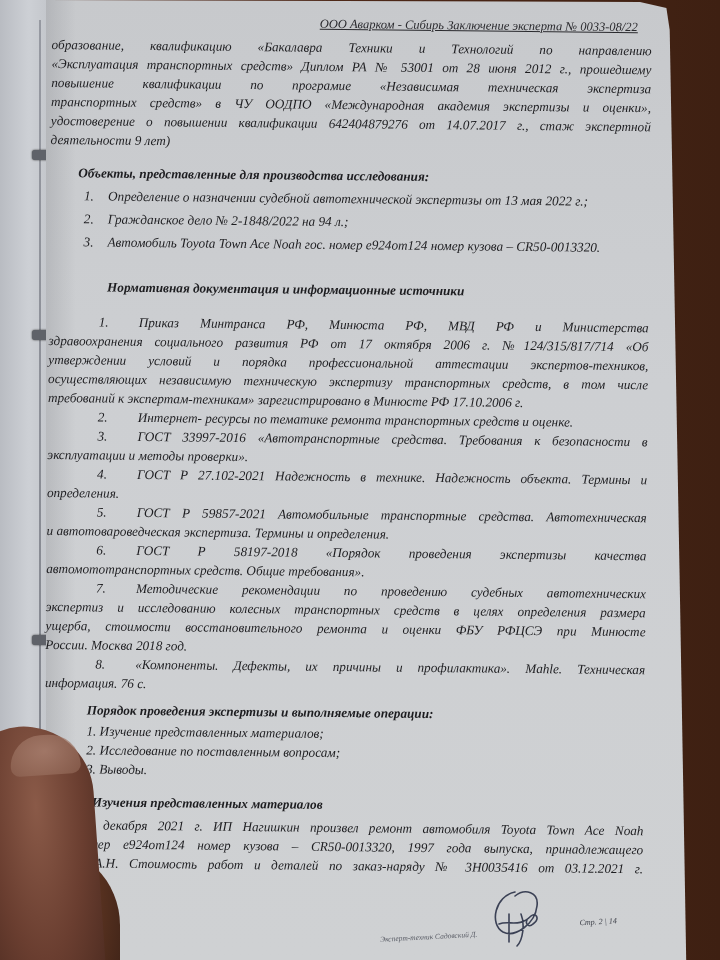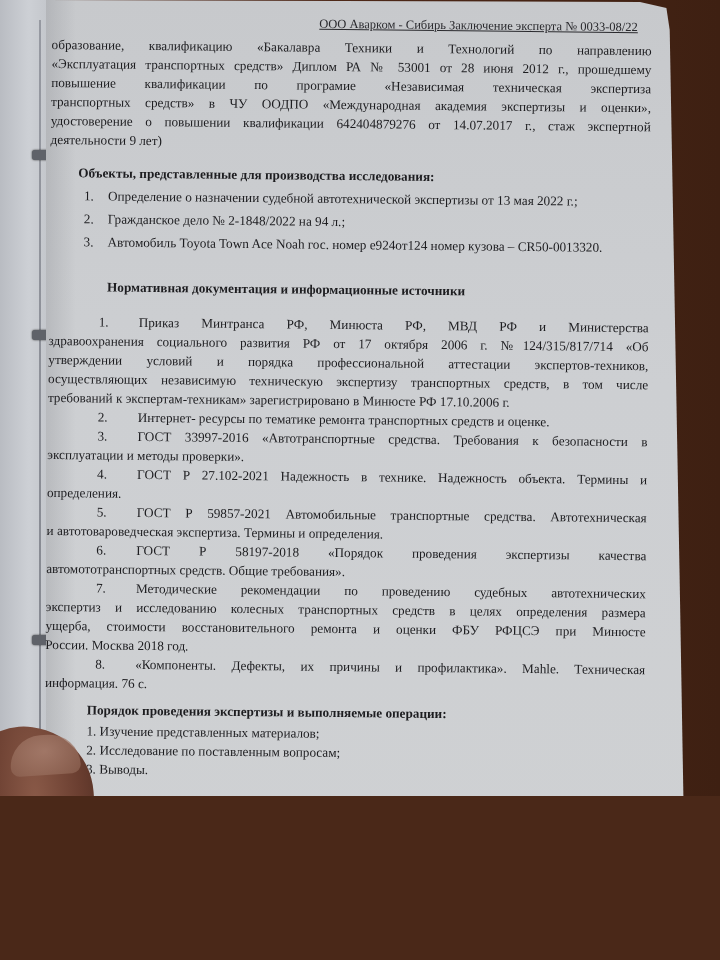--- a/index.html
+++ b/index.html
@@ -7,23 +7,24 @@
       padding: 0;
       width: 720px;
       height: 960px;
       overflow: hidden;
       background: #4a2818;
       font-family: "Liberation Serif", "DejaVu Serif", serif;
     }
     .scene {
       position: relative;
       width: 720px;
-      height: 796px;
+      height: 960px;
       overflow: hidden;
       background: linear-gradient(90deg, #5a3020 0%, #4a2616 60%, #3e2012 100%);
+      font-style: italic;
     }
     
     .left-page {
       position: absolute;
       left: 0;
       top: 0;
       width: 48px;
       height: 960px;
       background: linear-gradient(90deg, #b9bcc2 0%, #cdd0d5 60%, #c3c6cb 100%);
     }

